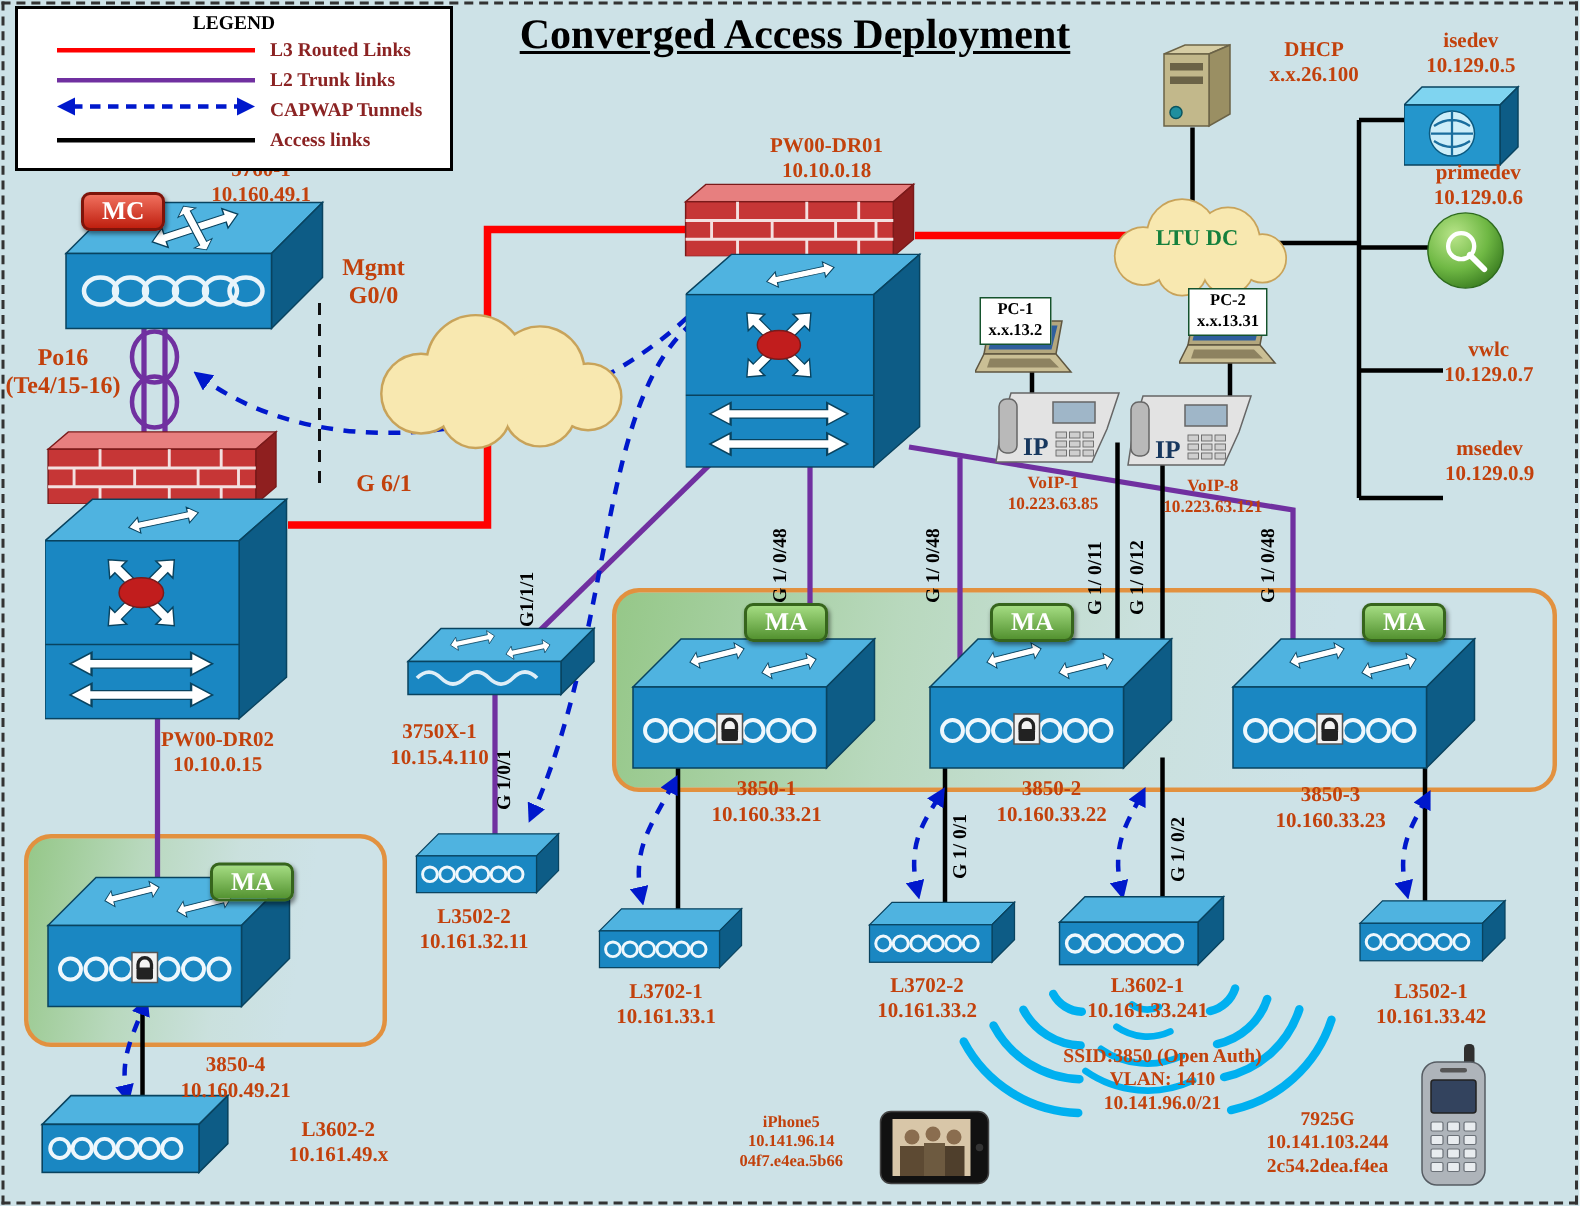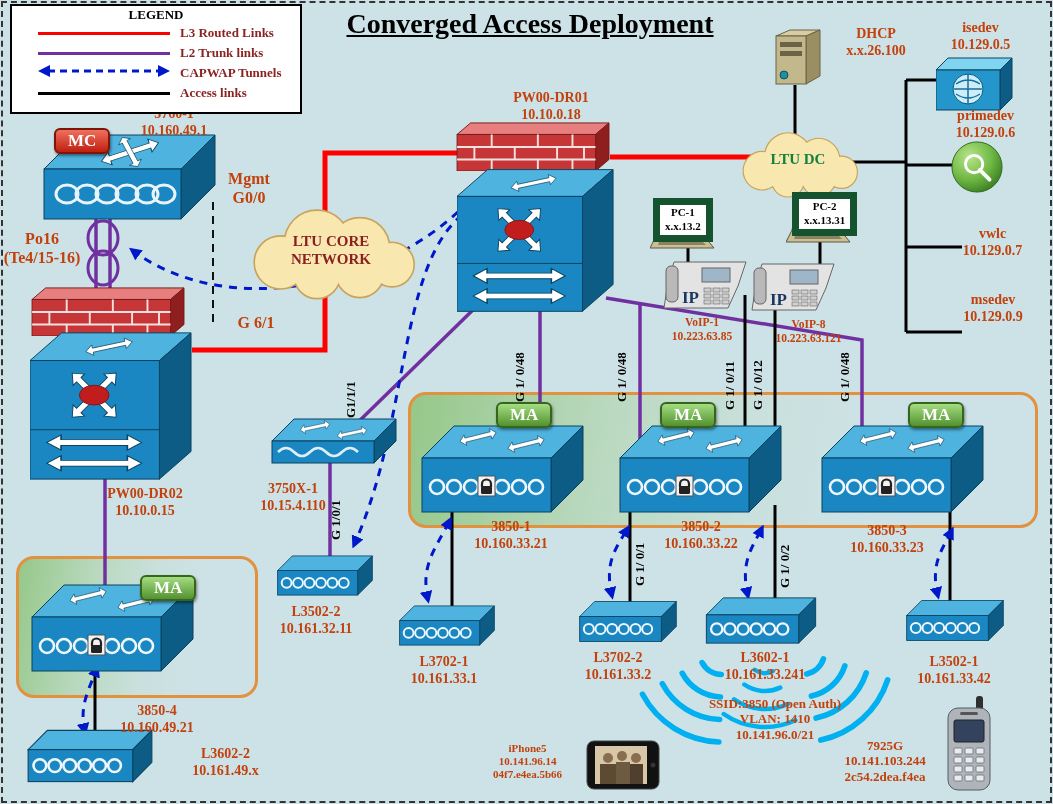--- a/index.html
+++ b/index.html
@@ -7,21 +7,21 @@
          font-family:"Liberation Serif","DejaVu Serif",serif;}
   .frame{position:absolute;inset:1px;border:2px dashed #333;pointer-events:none;z-index:60;}
   
   .grp{position:absolute;z-index:1;border:3px solid #e2913f;border-radius:18px;
        background:linear-gradient(100deg,rgba(140,195,120,.85) 0%,rgba(160,205,140,.45) 30%,rgba(185,215,165,.15) 55%,rgba(200,225,180,0) 75%);}
   #wires{position:absolute;left:0;top:0;z-index:2;}
   .icon{position:absolute;z-index:3;}
   .tblock{position:absolute;z-index:4;text-align:center;font-weight:bold;font-size:14px;line-height:1.18;color:#c2410c;}
   .ln{display:block;}
   .sm{font-size:16px;}
-  .callout{position:absolute;z-index:5;background:#fff;border:7px solid #14532d;font-weight:bold;font-size:11px;
+  .callout{position:absolute;z-index:5;background:#fff;border:1px solid #14532d;font-weight:bold;font-size:11px;
            line-height:1.25;text-align:center;padding:1px 5px;}
   .badge{position:absolute;z-index:6;color:#fff;font-weight:bold;font-size:17px;padding:1px 12px;
          border-radius:6px;border:2px solid #444;box-shadow:1px 2px 3px rgba(0,0,0,.45);}
   .badge.mc{background:linear-gradient(#f0705e,#bf1f0f);border-color:#7e140a;}
   .badge.ma{background:linear-gradient(#a4dc82,#539230);border-color:#36651c;}
   #title{position:absolute;left:285px;top:8px;width:490px;z-index:5;text-align:center;
          font-size:28px;font-weight:bold;text-decoration:underline;color:#000;}
   
   #legend{position:absolute;left:10px;top:4px;width:288px;height:106px;background:#fff;border:2px solid #000;z-index:7;}
   #legend .lg-title{text-align:center;font-weight:bold;font-size:13px;margin-top:1px;}
@@ -349,24 +349,20 @@
       <span class="lg-sample">
           <span class="lg-line" style="display:block;background:#000;"></span>
         </span>
       <span class="lg-label">Access links</span>
     </div>
   </div>
 
   <svg class="icon" style="left:240px;top:198px;" width="182" height="102" viewBox="0 0 170 95" preserveAspectRatio="none">
       <use href="#sym-cloud"></use>
     </svg>
-  <div class="cloudtxt core" style="left:240px;top:232px;width:182px;">
-    <span class="ln">LTU CORE</span>
-    <span class="ln">NETWORK</span>
-  </div>
   <svg class="icon" style="left:733px;top:124px;" width="130" height="74" viewBox="0 0 170 95" preserveAspectRatio="none">
       <use href="#sym-cloud"></use>
     </svg>
   <div class="cloudtxt" style="left:733px;top:150px;width:130px;color:#15803d;font-family:Liberation Serif, serif;">
     <span class="ln">LTU DC</span>
   </div>
 
   <svg class="icon" style="left:42px;top:133px;" width="175" height="88">
       <use href="#sym-5760"></use>
     </svg>

